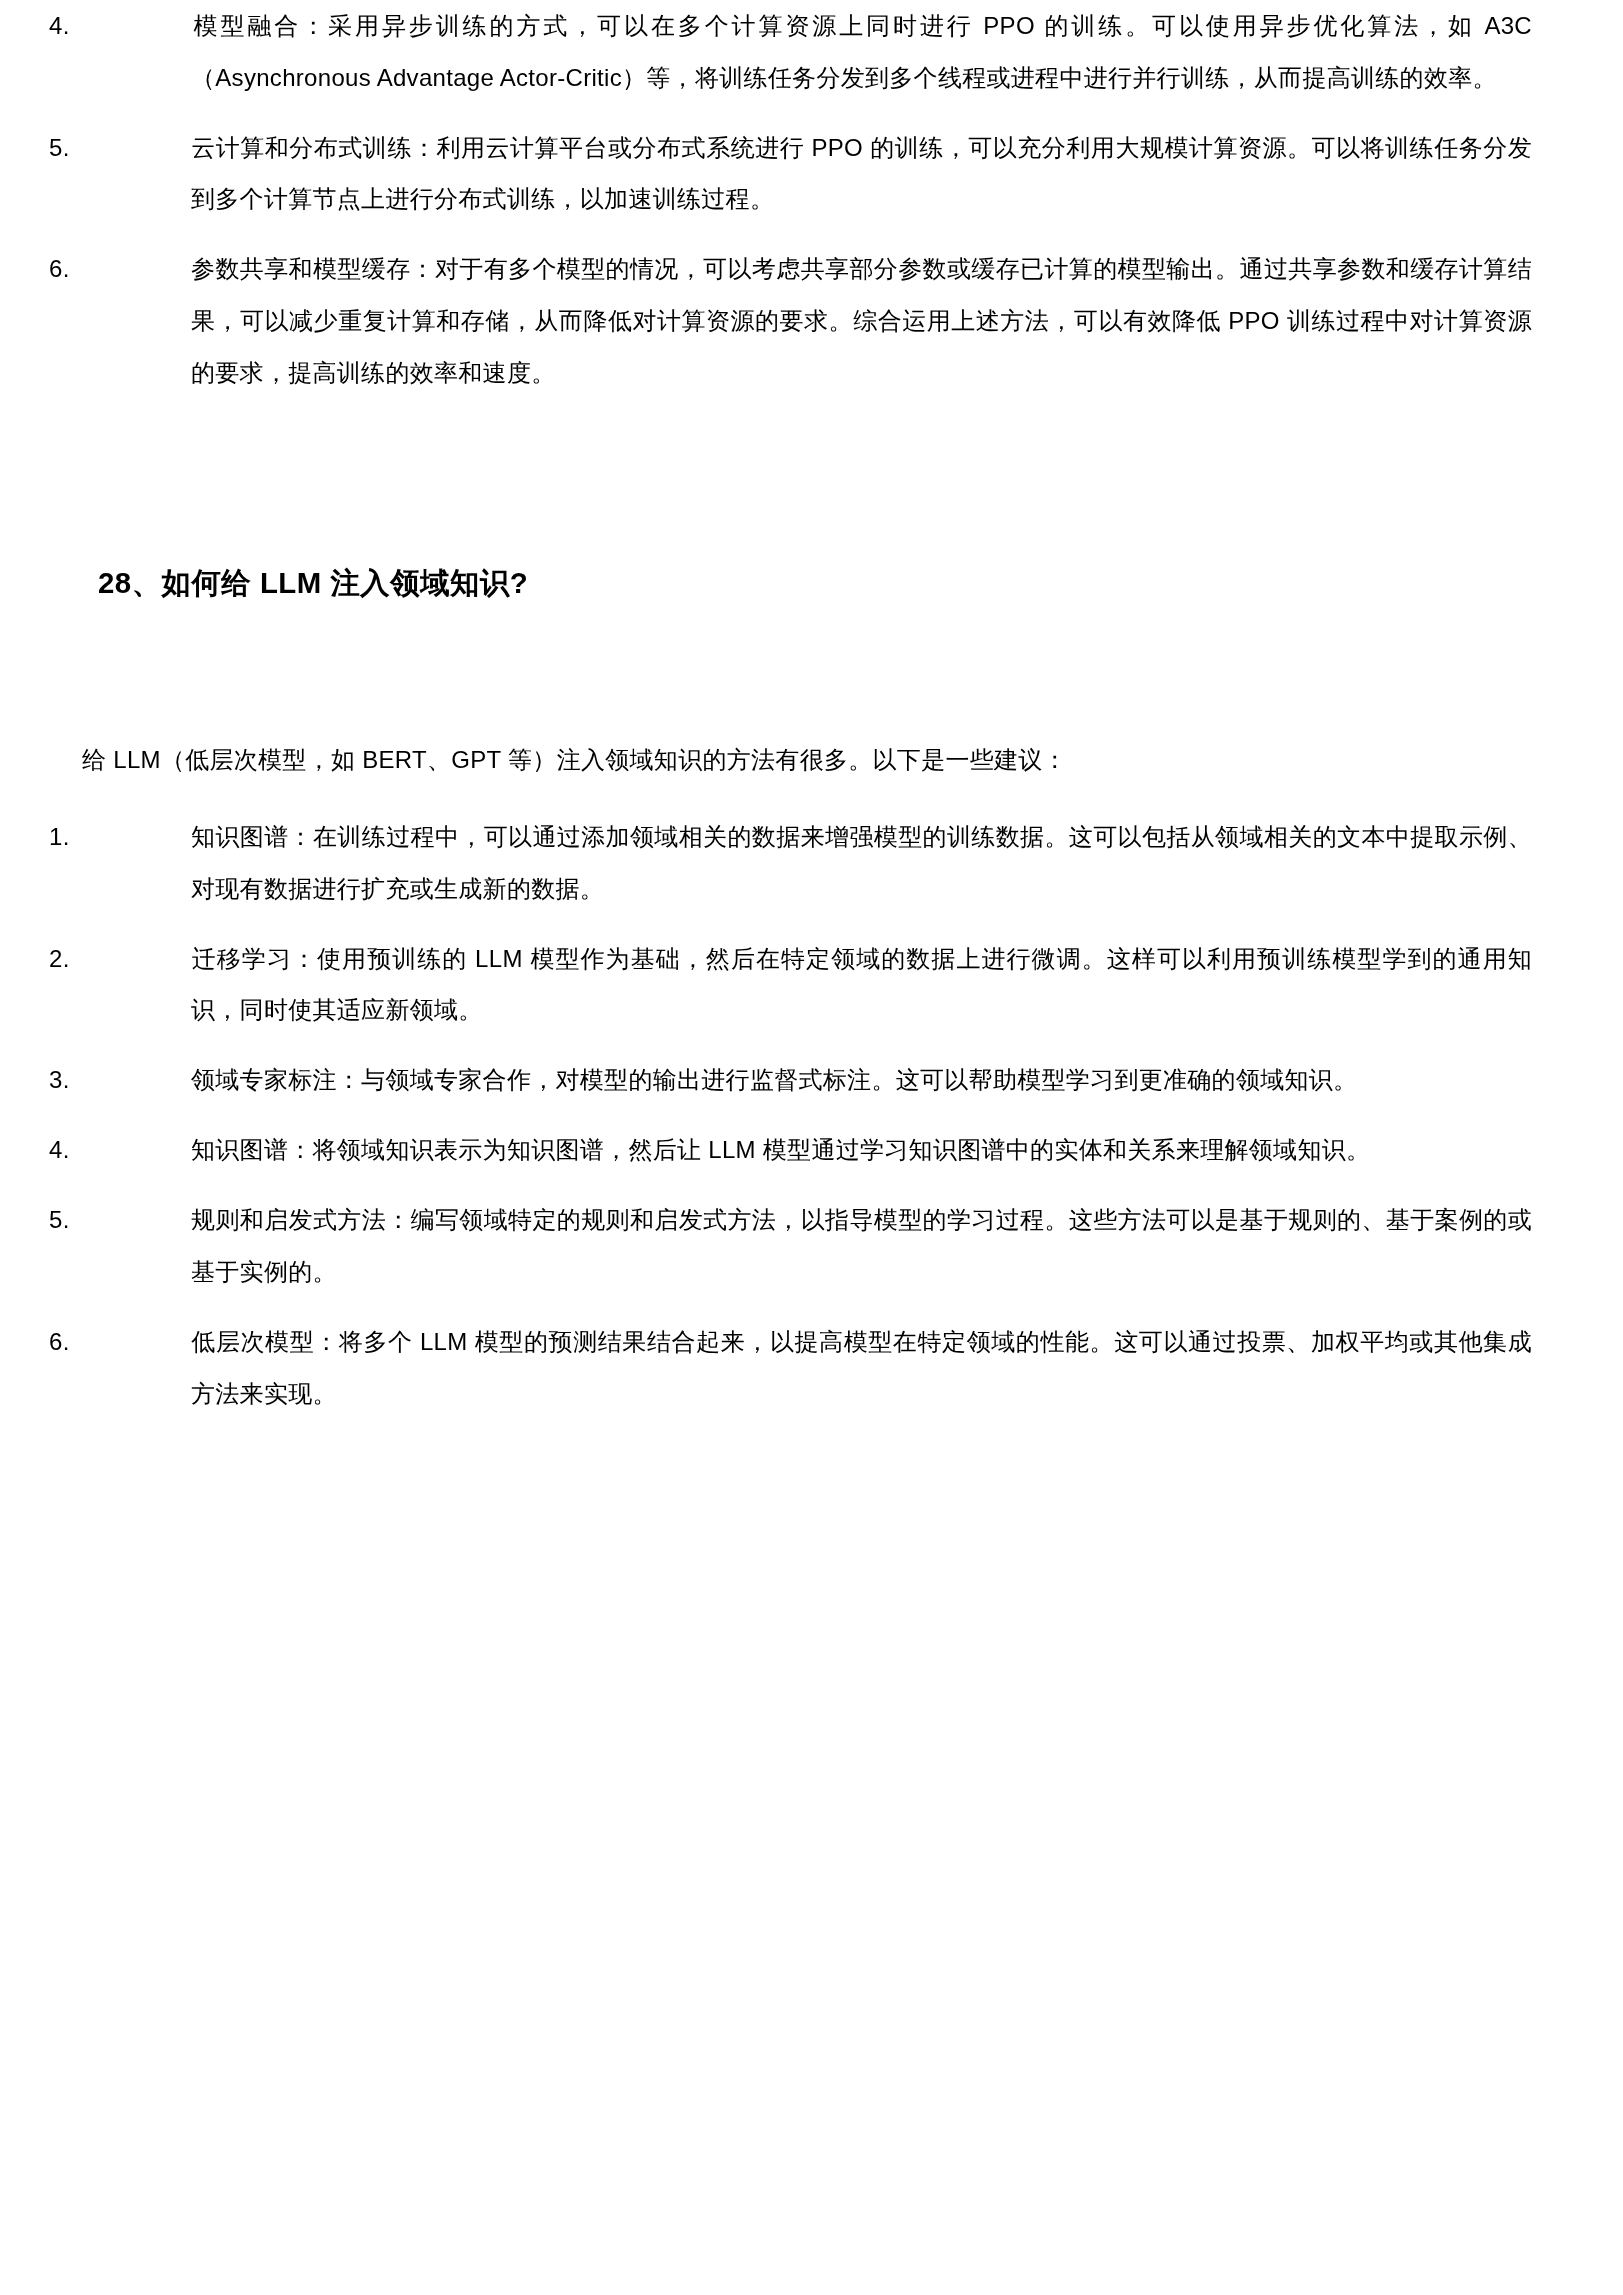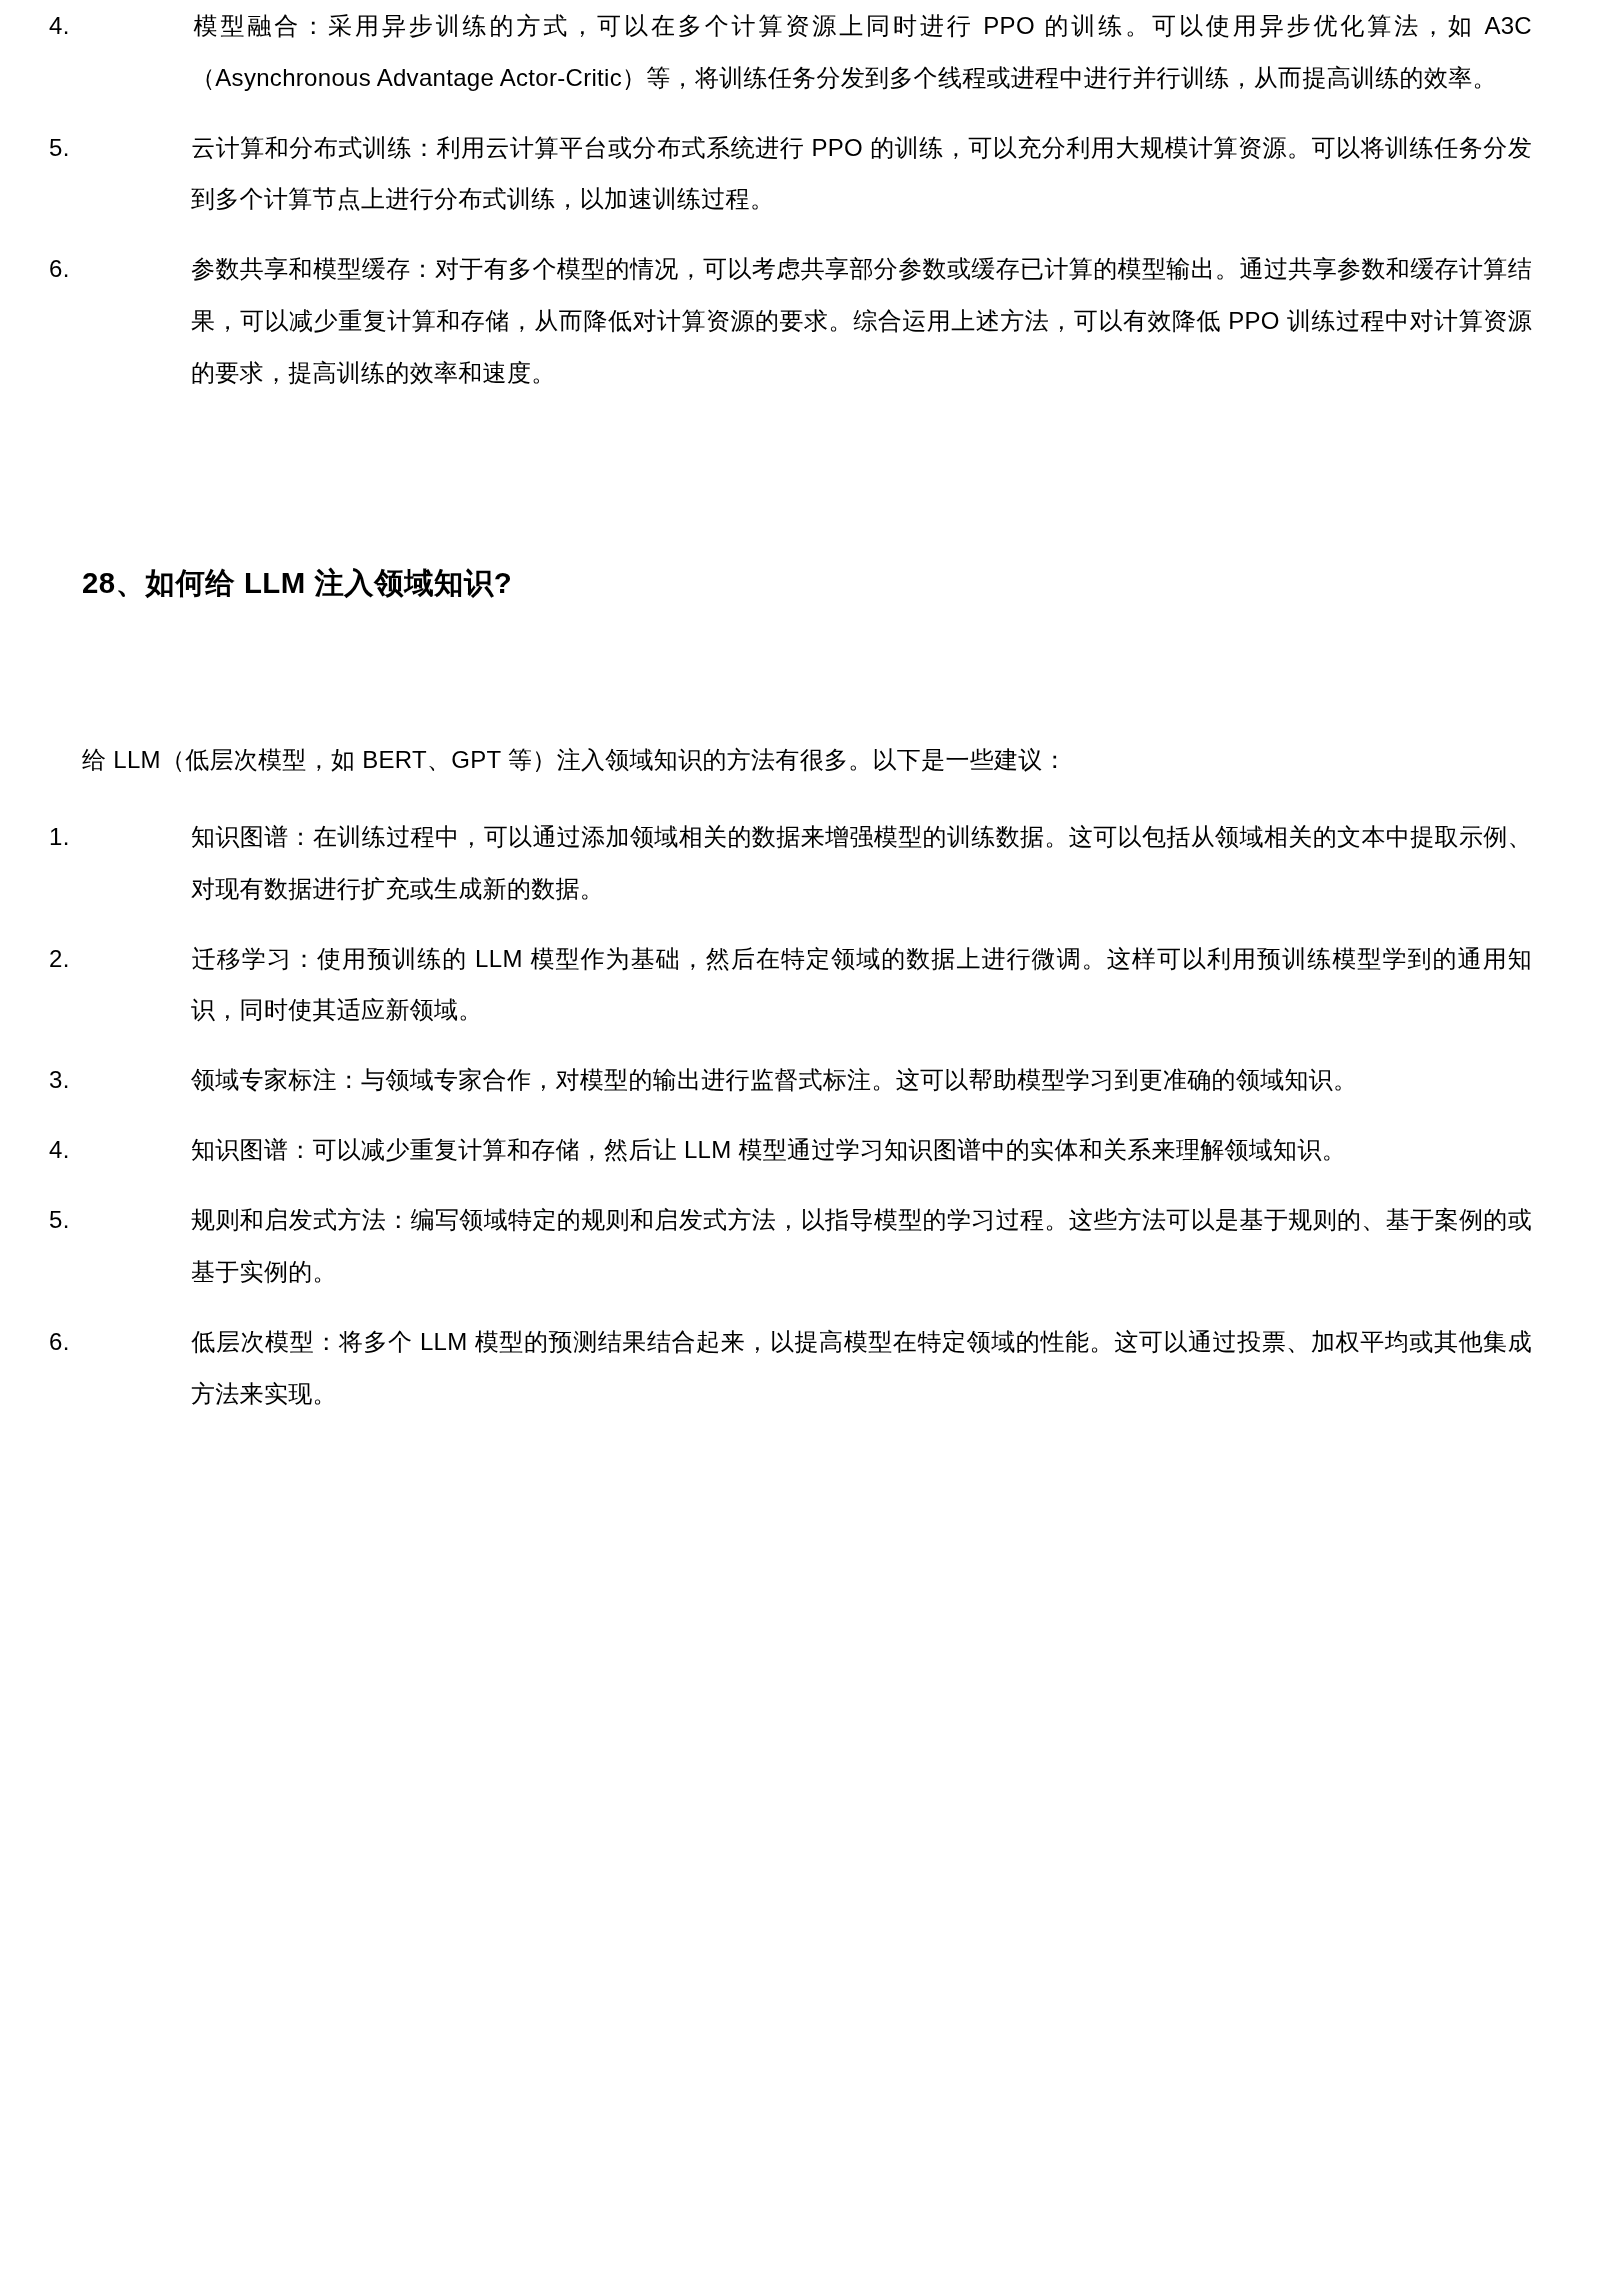--- a/index.html
+++ b/index.html
@@ -71,21 +71,21 @@
     display: inline-block;
     width: 0;
   }
 
   
   .section-heading {
     font-size: 29.4px;
     font-weight: bold;
     line-height: 1.4;
     letter-spacing: 0.5px;
-    margin: 0;
+    margin: 16px;
     padding: 0;
   }
 
   .heading-block {
     margin-top: 164px;
     margin-bottom: 131px;
   }
 
   
   .intro-para {
@@ -140,21 +140,21 @@
         <span class="body">迁移学习：使用预训练的 LLM 模型作为基础，然后在特定领域的数据上进行微调。这样可以利用预训练模型学到的通用知识，同时使其适应新领域。</span>
       </li>
 
       <li class="list-item">
         <span class="marker">3.</span>
         <span class="body">领域专家标注：与领域专家合作，对模型的输出进行监督式标注。这可以帮助模型学习到更准确的领域知识。</span>
       </li>
 
       <li class="list-item">
         <span class="marker">4.</span>
-        <span class="body">知识图谱：可以减少重复计算和存储，然后让 LLM 模型通过学习知识图谱中的实体和关系来理解领域知识。</span>
+        <span class="body">知识图谱：将领域知识表示为知识图谱，然后让 LLM 模型通过学习知识图谱中的实体和关系来理解领域知识。</span>
       </li>
 
       <li class="list-item">
         <span class="marker">5.</span>
         <span class="body">规则和启发式方法：编写领域特定的规则和启发式方法，以指导模型的学习过程。这些方法可以是基于规则的、基于案例的或基于实例的。</span>
       </li>
 
       <li class="list-item">
         <span class="marker">6.</span>
         <span class="body">低层次模型：将多个 LLM 模型的预测结果结合起来，以提高模型在特定领域的性能。这可以通过投票、加权平均或其他集成方法来实现。</span>

